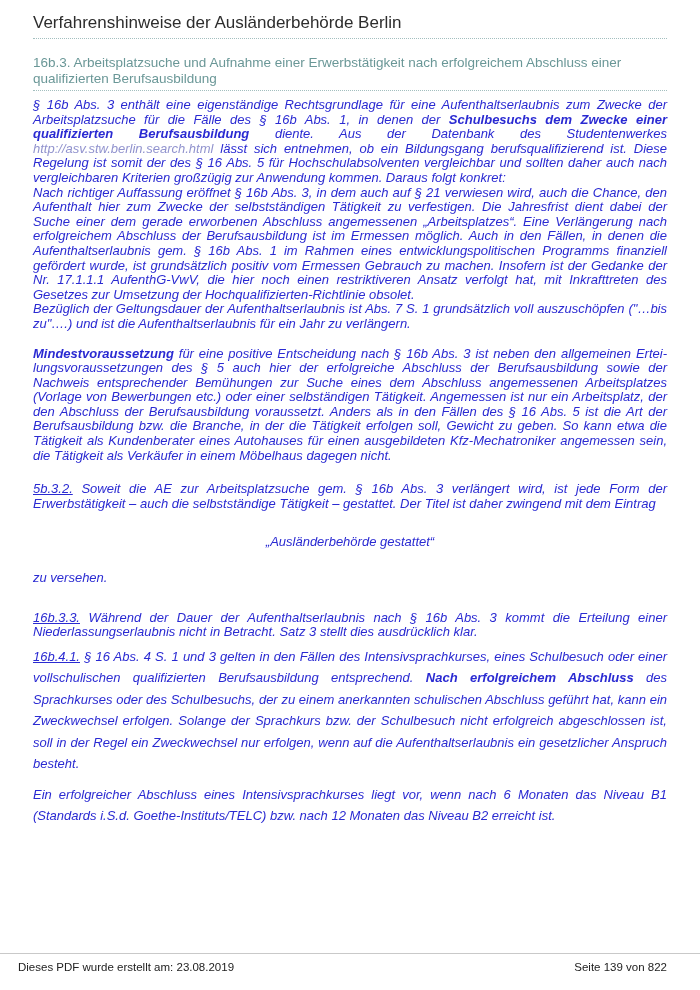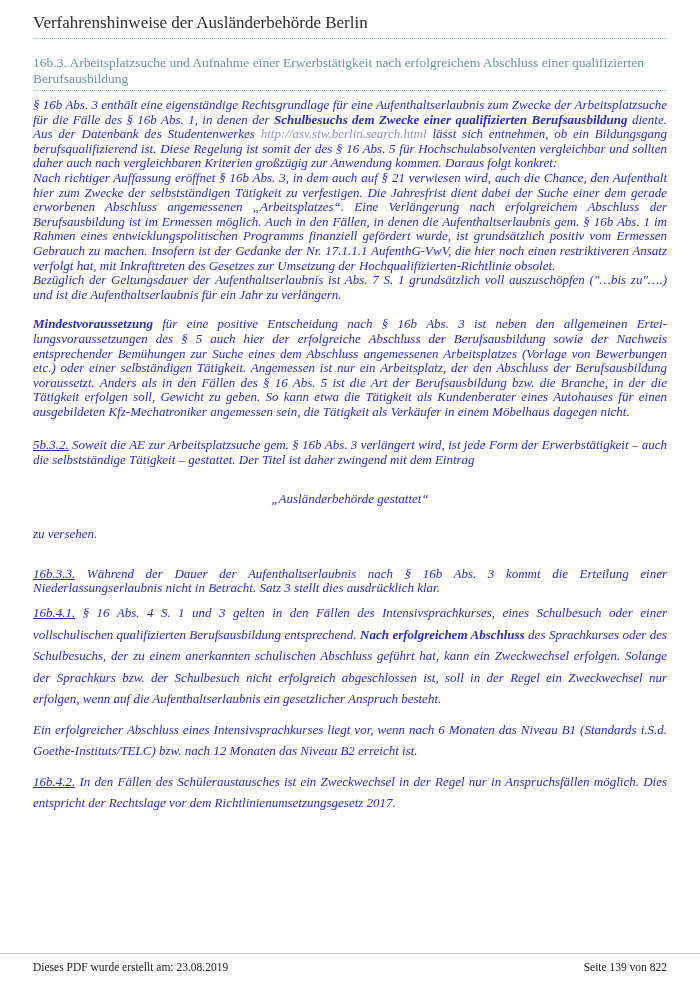--- a/index.html
+++ b/index.html
@@ -1,20 +1,20 @@
 <!DOCTYPE html>
 <html style="--c-title: #2d2d2d; --c-heading: #6a9797; --c-body: #2a2ad2; --c-link: #9193ce; --c-rule: #a3bfbf; --c-footer-rule: #c9c9c9; --c-footer: #222222;"><head>
 <meta charset="utf-8">
 <style>
   html,body{margin:0;padding:0;background:#ffffff;}
   .page{
     position:relative;
     width:700px;height:990px;
     background:#ffffff;
-    font-family:Liberation Serif, serif;
+    font-family:Liberation Sans, sans-serif;
     overflow:hidden;
     box-sizing:border-box;
   }
   .inner{padding:13px 33px 0 33px;}
   h1.doc-title{
     font-size:17px;font-weight:normal;color:var(--c-title,#2d2d2d);
     margin:0;padding-bottom:5px;line-height:20px;
     border-bottom:1px dotted var(--c-rule,#a3bfbf);
   }
   h2.sec-heading{
@@ -37,21 +37,21 @@
   .section p.quote{text-align:center;margin-top:24px;}
   .section p.after-quote{margin-top:21px;text-align:left;}
   .section b{font-weight:bold;}
   .section .u{text-decoration:underline;}
   .section .link{color:var(--c-link,#9193ce);}
   .footer-rule{
     position:absolute;left:0;right:0;top:953px;height:0;
     border-top:1px solid var(--c-footer-rule,#c9c9c9);
   }
   .footer{
-    position:absolute;top:961px;left:33px;right:33px;
+    position:absolute;top:961px;left:18px;right:33px;
     display:flex;justify-content:space-between;
     font-size:11.5px;color:var(--c-footer,#222222);
   }
 </style>
 </head>
 <body>
 
 <div class="page">
   <div class="inner">
     <h1 class="doc-title">Verfahrenshinweise der Ausländerbehörde Berlin</h1>
@@ -63,21 +63,20 @@
           <p class=""><span>Bezüglich der Geltungsdauer der Aufenthaltserlaubnis ist Abs. 7 S. 1 grundsätzlich voll auszuschöpfen ("…bis zu"….) und ist die Aufenthaltserlaubnis für ein Jahr zu verlängern.</span></p>
           <p class="gap"><b>Mindestvoraussetzung</b><span> für eine positive Entscheidung nach § 16b Abs. 3 ist neben den allgemeinen Ertei-lungsvoraussetzungen des § 5 auch hier der erfolgreiche Abschluss der Berufsausbildung sowie der Nachweis entsprechender Bemühungen zur Suche eines dem Abschluss angemessenen Arbeitsplatzes (Vorlage von Bewerbungen etc.) oder einer selbständigen Tätigkeit. Angemessen ist nur ein Arbeitsplatz, der den Abschluss der Berufsausbildung voraussetzt. Anders als in den Fällen des § 16 Abs. 5 ist die Art der Berufsausbildung bzw. die Branche, in der die Tätigkeit erfolgen soll, Gewicht zu geben. So kann etwa die Tätigkeit als Kundenberater eines Autohauses für einen ausgebildeten Kfz-Mechatroniker angemessen sein, die Tätigkeit als Verkäufer in einem Möbelhaus dagegen nicht.</span></p>
           <p class="gap-lg"><span class="u">5b.3.2.</span><span> Soweit die AE zur Arbeitsplatzsuche gem. § 16b Abs. 3 verlängert wird, ist jede Form der Erwerbstätigkeit – auch die selbstständige Tätigkeit – gestattet. Der Titel ist daher zwingend mit dem Eintrag</span></p>
           <p class=" quote"><span>„Ausländerbehörde gestattet“</span></p>
           <p class="after-quote"><span>zu versehen.</span></p>
           <p class="gap-xl"><span class="u">16b.3.3.</span><span> Während der Dauer der Aufenthaltserlaubnis nach § 16b Abs. 3 kommt die Erteilung einer Niederlassungserlaubnis nicht in Betracht. Satz 3 stellt dies ausdrücklich klar.</span></p>
         </div>
         <div class="section sec-wide">
           <p class="first"><span class="u">16b.4.1.</span><span> § 16 Abs. 4 S. 1 und 3 gelten in den Fällen des Intensivsprachkurses, eines Schulbesuch oder einer vollschulischen qualifizierten Berufsausbildung entsprechend. </span><b>Nach erfolgreichem Abschluss</b><span> des Sprachkurses oder des Schulbesuchs, der zu einem anerkannten schulischen Abschluss geführt hat, kann ein Zweckwechsel erfolgen. Solange der Sprachkurs bzw. der Schulbesuch nicht erfolgreich abgeschlossen ist, soll in der Regel ein Zweckwechsel nur erfolgen, wenn auf die Aufenthaltserlaubnis ein gesetzlicher Anspruch besteht.</span></p>
           <p class="gap-w"><span>Ein erfolgreicher Abschluss eines Intensivsprachkurses liegt vor, wenn nach 6 Monaten das Niveau B1 (Standards i.S.d. Goethe-Instituts/TELC) bzw. nach 12 Monaten das Niveau B2 erreicht ist.</span></p>
-          <p class="gap-w"><span class="u">16b.4.2.</span><span> In den Fällen des Schüleraustausches ist ein Zweckwechsel in der Regel nur in Anspruchsfällen möglich. Dies entspricht der Rechtslage vor dem Richtlinienumsetzungsgesetz 2017.</span></p>
         </div>
       </div>
   </div>
   <div class="footer-rule"></div>
   <div class="footer">
     <span>Dieses PDF wurde erstellt am: 23.08.2019</span>
     <span>Seite 139 von 822</span>
   </div>
 </div>
 

